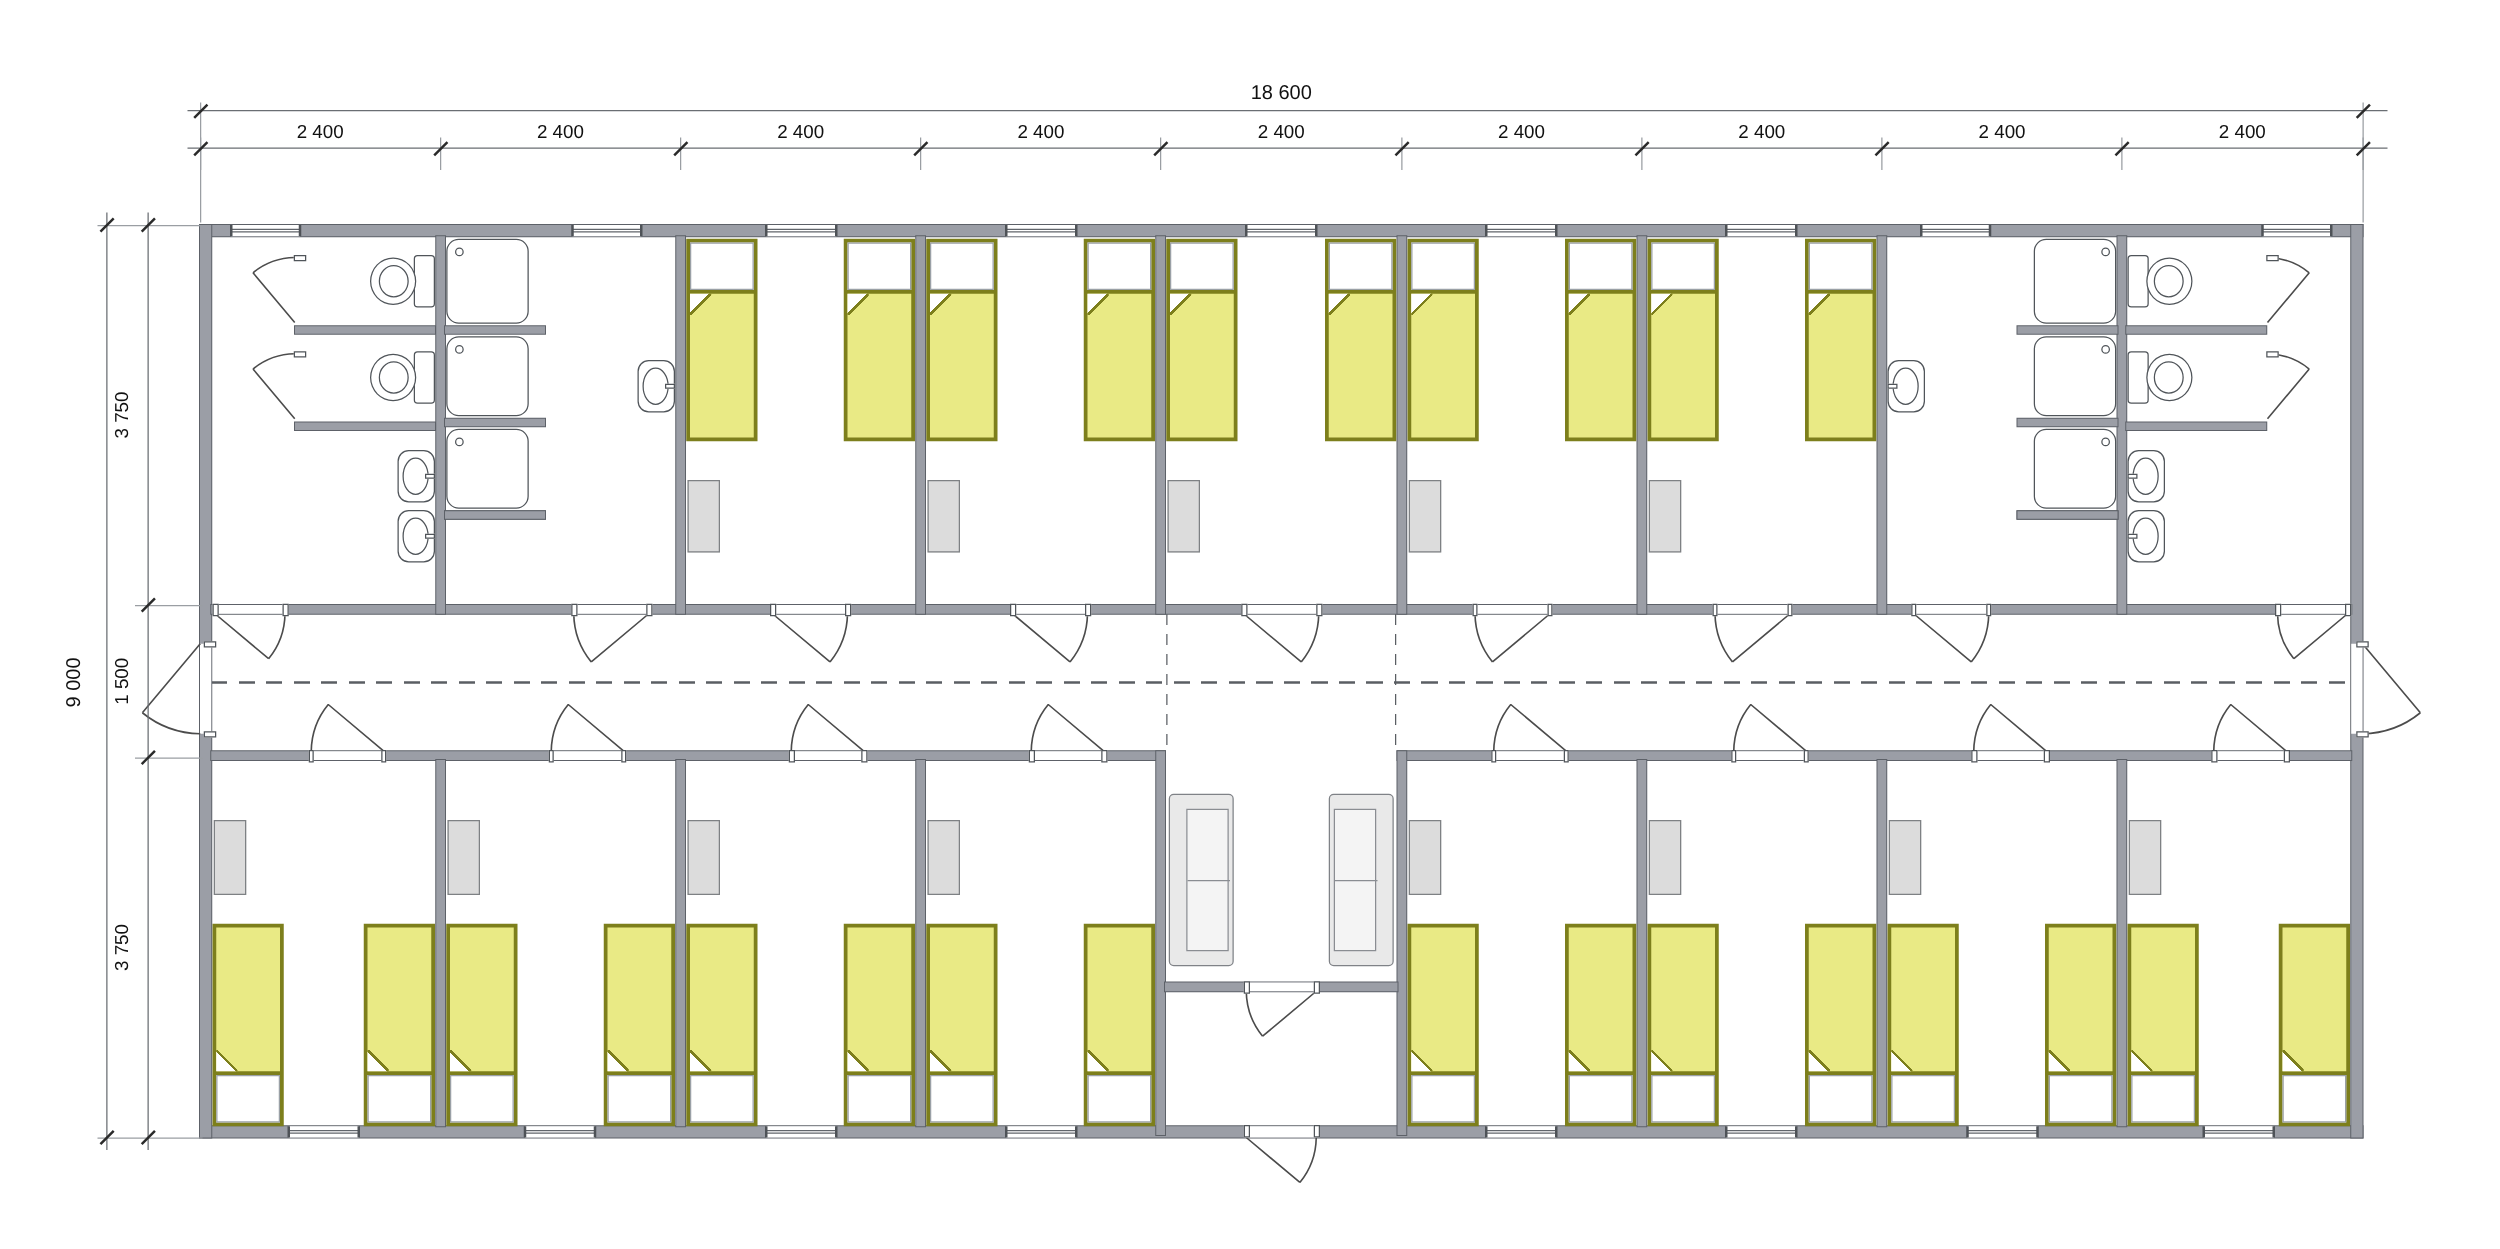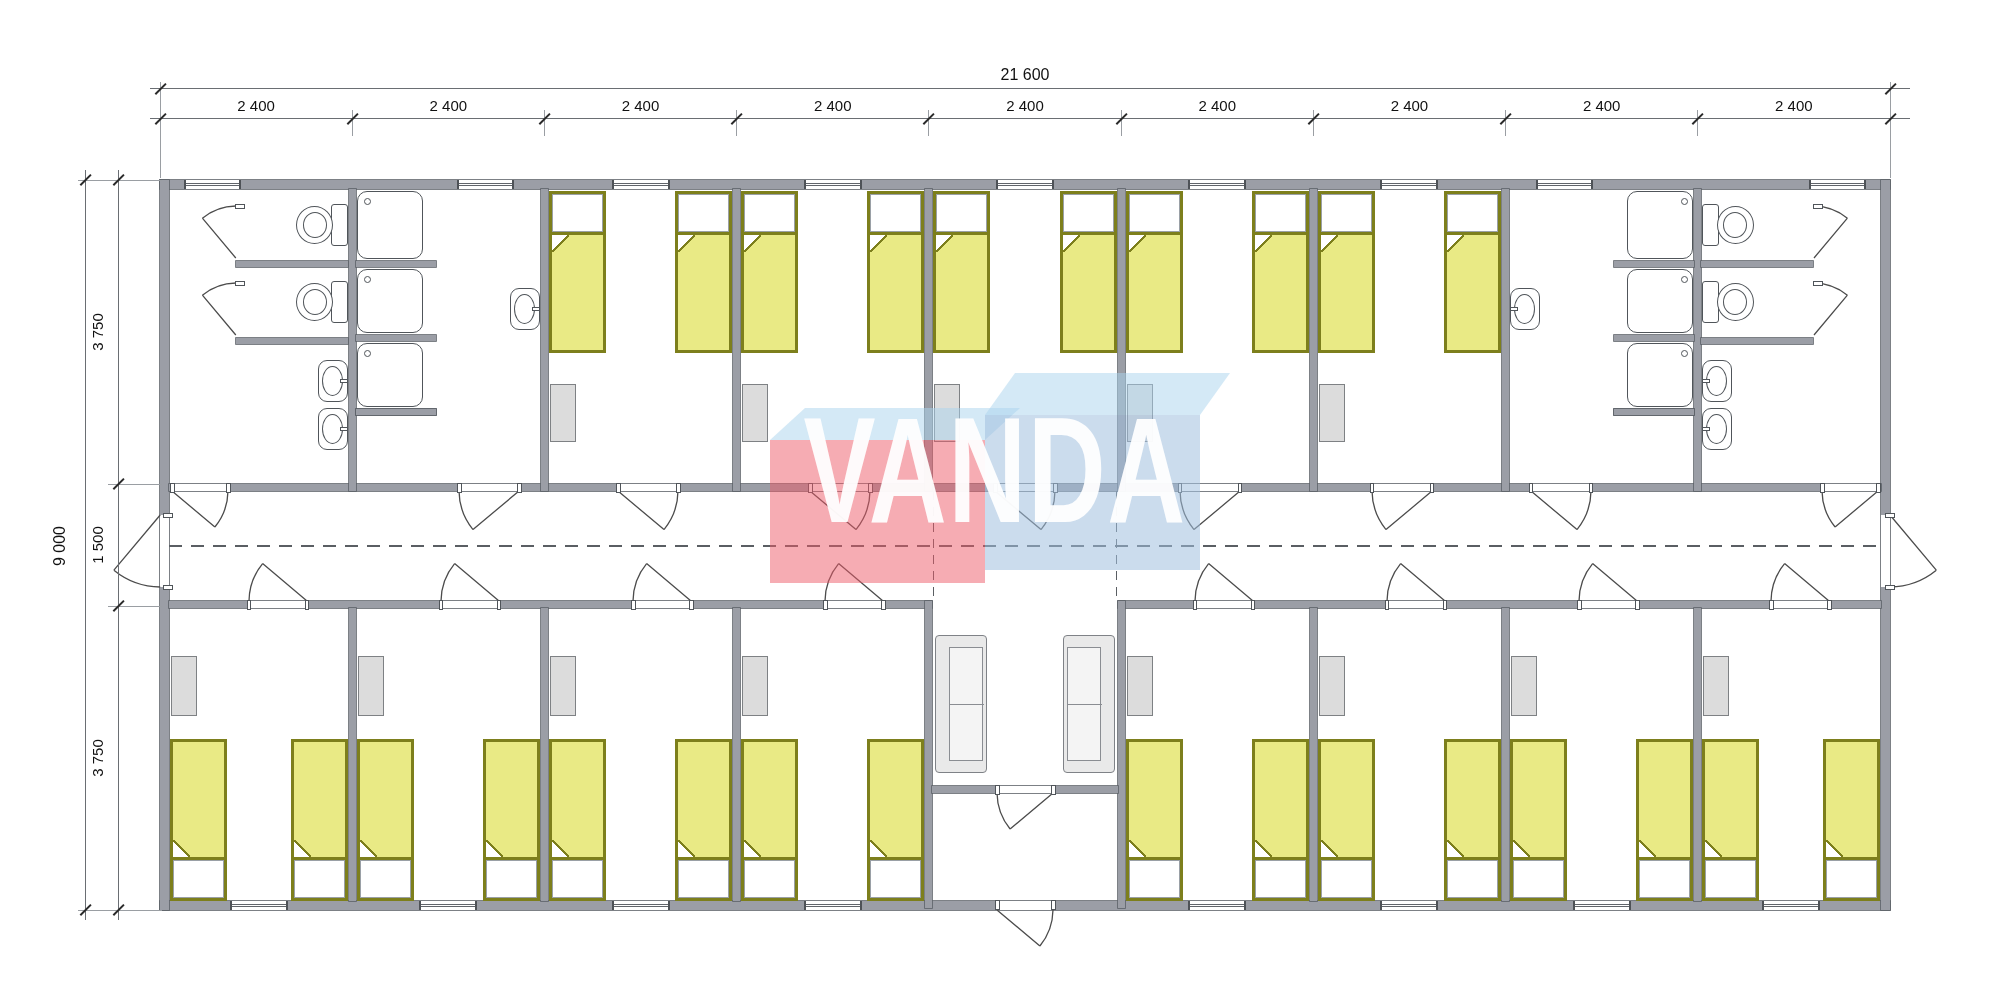--- a/index.html
+++ b/index.html
@@ -26,29 +26,22 @@
   .dimv{transform:rotate(-90deg);transform-origin:center center;}
   .wm{position:absolute;z-index:6;pointer-events:none;}
   .wmtext{position:absolute;font-weight:700;color:#ffffff;opacity:0.95;text-align:center;
           font-family:"Liberation Sans",sans-serif;}
 </style>
 </head>
 <body>
 
 <div id="canvas">
 
-  <div class="wm" id="wm" style="left: 755px; top: 368px; width: 480px; height: 215px;">
-    <div class="abs" id="wm-red-top" style="left: 15px; top: 40px; width: 250px; height: 32px; background: rgba(170, 212, 238, 0.5); clip-path: polygon(0px 32px, 215px 32px, 250px 0px, 35px 0px);"></div>
-    <div class="abs" id="wm-blue-top" style="left: 230px; top: 5px; width: 245px; height: 42px; background: rgba(170, 212, 238, 0.5); clip-path: polygon(0px 42px, 215px 42px, 245px 0px, 30px 0px);"></div>
-    <div class="abs" id="wm-blue" style="left: 230px; top: 47px; width: 215px; height: 155px; background: rgba(160, 192, 222, 0.55);"></div>
-    <div class="abs" id="wm-red" style="left: 15px; top: 72px; width: 215px; height: 143px; background: rgba(238, 90, 104, 0.5);"></div>
-    <div class="wmtext" id="wm-text" style="left: -80px; top: 22px; width: 640px; height: 170px; font-size: 150px; line-height: 160px; letter-spacing: 2px; transform: scaleX(0.72); color: rgb(255, 255, 255);">VANDA</div>
-  </div>
 
-  <div class="dim" id="dim-ow" style="left:945px;top:66px;width:160px;font-size:16px;">21 600</div>
+  <div class="dim" id="dim-ow" style="left:945px;top:66px;width:160px;font-size:16px;">18 600</div>
   <div class="dim dimv" id="dim-oh" style="left:20px;top:537px;width:80px;font-size:16px;">9 000</div>
 <div class="wall" style="left: 160px; top: 180px; width: 1730px; height: 9px;"></div>
     <div class="wall" style="left: 160px; top: 901px; width: 1730px; height: 9px;"></div>
     <div class="wall" style="left: 160px; top: 180px; width: 9px; height: 730px;"></div>
     <div class="wall" style="left: 1881px; top: 180px; width: 9px; height: 730px;"></div>
     <div class="wall" style="left: 169px; top: 484px; width: 1712px; height: 7px;"></div>
     <div class="wall" style="left: 169px; top: 601px; width: 763.389px; height: 7px;"></div>
     <div class="wall" style="left: 1117.61px; top: 601px; width: 763.389px; height: 7px;"></div>
     <div class="wall" style="left: 348.722px; top: 189px; width: 7px; height: 302px;"></div>
     <div class="wall" style="left: 348.722px; top: 608px; width: 7px; height: 293px;"></div>

